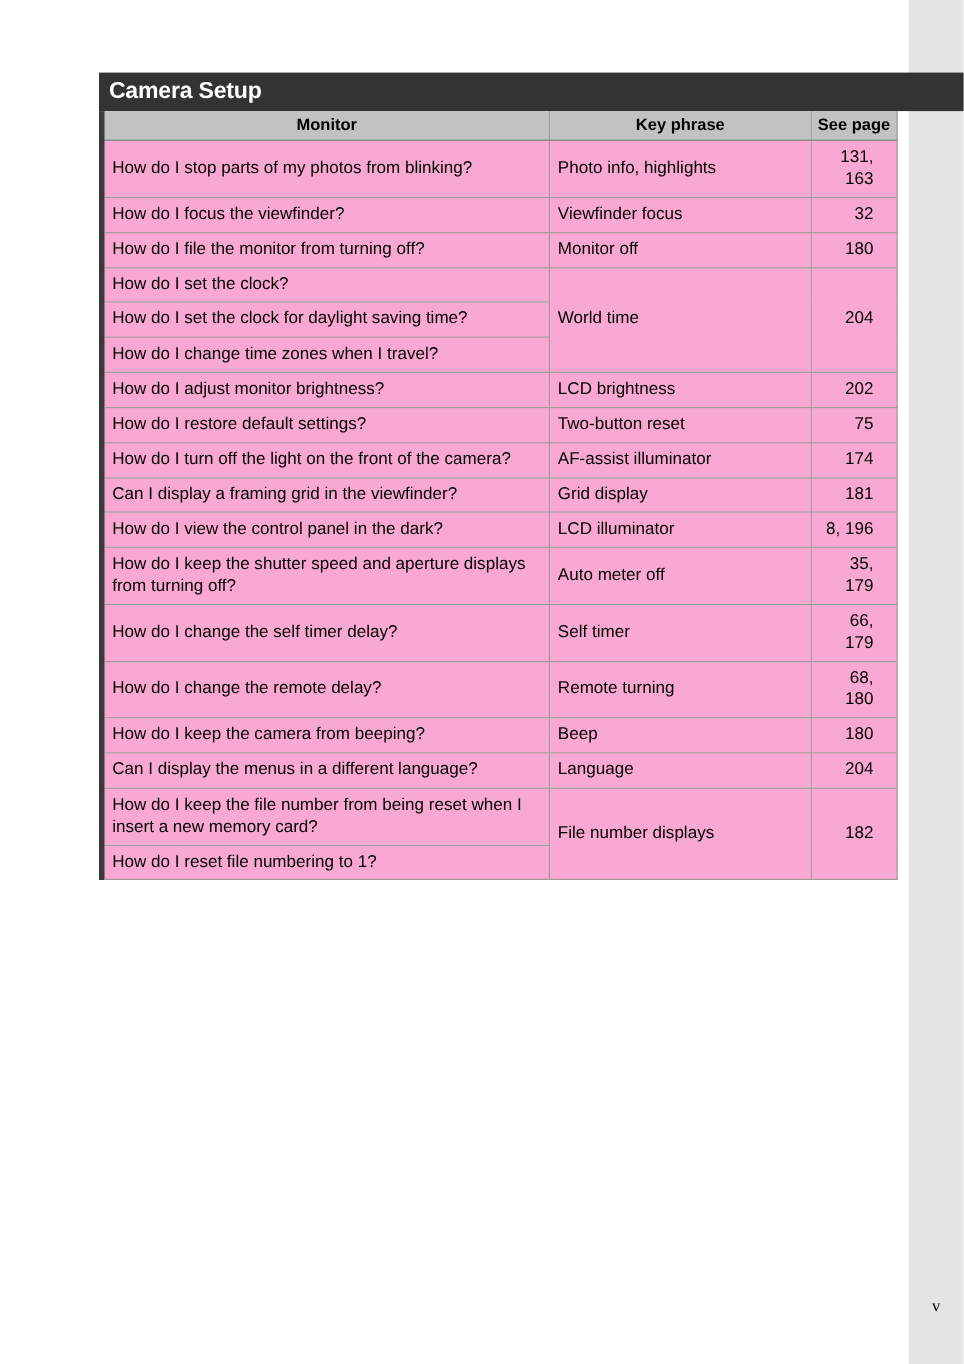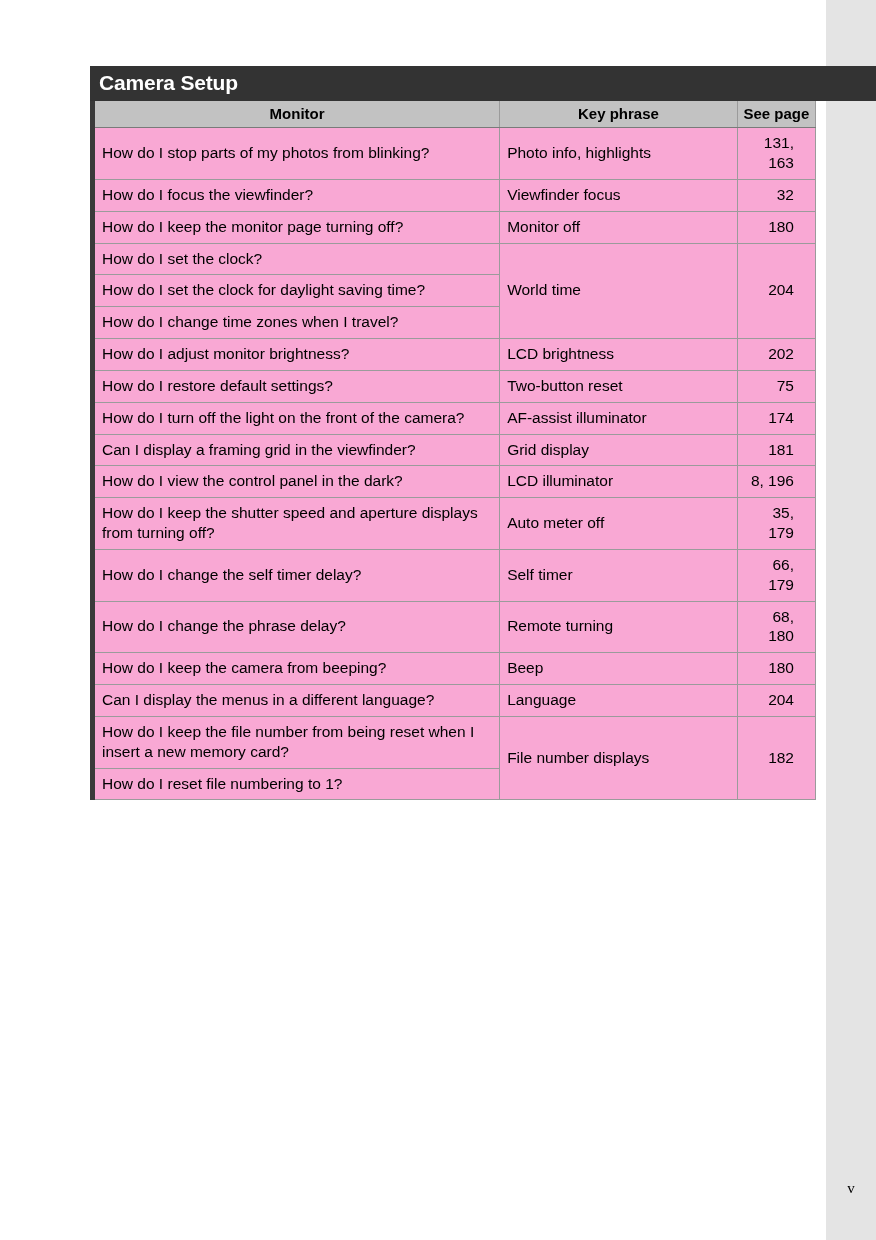--- a/index.html
+++ b/index.html
@@ -122,21 +122,21 @@
           <td class="q-cell">How do I stop parts of my photos from blinking?</td>
           <td class="k-cell">Photo info, highlights</td>
           <td class="p-cell">131, 163</td>
         </tr>
         <tr>
           <td class="q-cell">How do I focus the viewfinder?</td>
           <td class="k-cell">Viewfinder focus</td>
           <td class="p-cell">32</td>
         </tr>
         <tr>
-          <td class="q-cell">How do I keep the monitor page turning off?</td>
+          <td class="q-cell">How do I file the monitor from turning off?</td>
           <td class="k-cell">Monitor off</td>
           <td class="p-cell">180</td>
         </tr>
         <tr>
           <td class="q-cell">How do I set the clock?</td>
           <td class="k-cell" rowspan="3">World time</td>
           <td class="p-cell" rowspan="3">204</td>
         </tr>
         <tr>
           <td class="q-cell">How do I set the clock for daylight saving time?</td>
@@ -173,21 +173,21 @@
           <td class="q-cell">How do I keep the shutter speed and aperture displays from turning off?</td>
           <td class="k-cell">Auto meter off</td>
           <td class="p-cell">35, 179</td>
         </tr>
         <tr>
           <td class="q-cell">How do I change the self timer delay?</td>
           <td class="k-cell">Self timer</td>
           <td class="p-cell">66, 179</td>
         </tr>
         <tr>
-          <td class="q-cell">How do I change the phrase delay?</td>
+          <td class="q-cell">How do I change the remote delay?</td>
           <td class="k-cell">Remote turning</td>
           <td class="p-cell">68, 180</td>
         </tr>
         <tr>
           <td class="q-cell">How do I keep the camera from beeping?</td>
           <td class="k-cell">Beep</td>
           <td class="p-cell">180</td>
         </tr>
         <tr>
           <td class="q-cell">Can I display the menus in a different language?</td>

